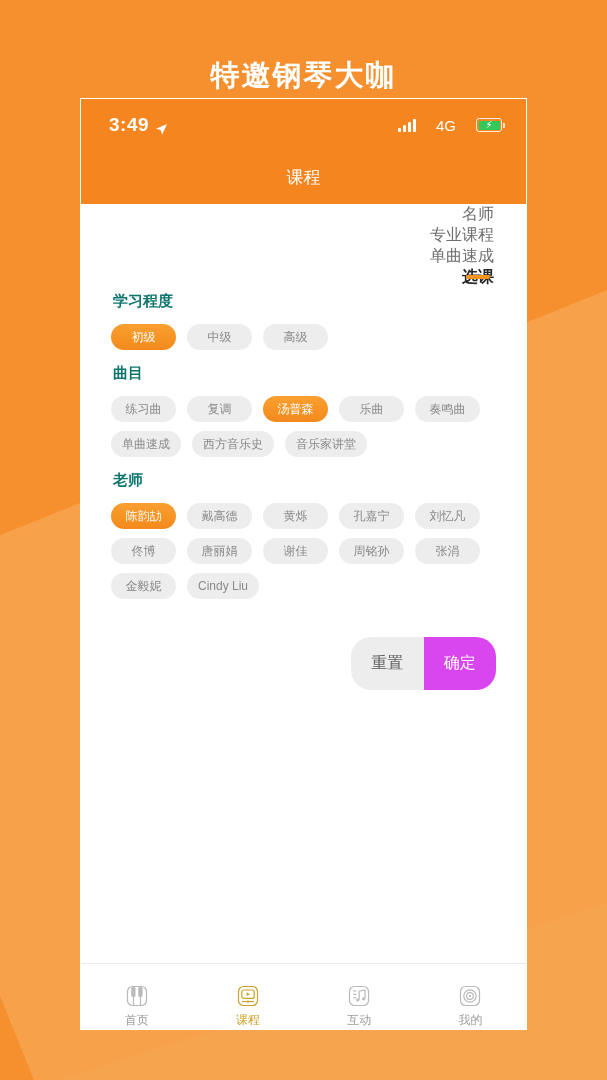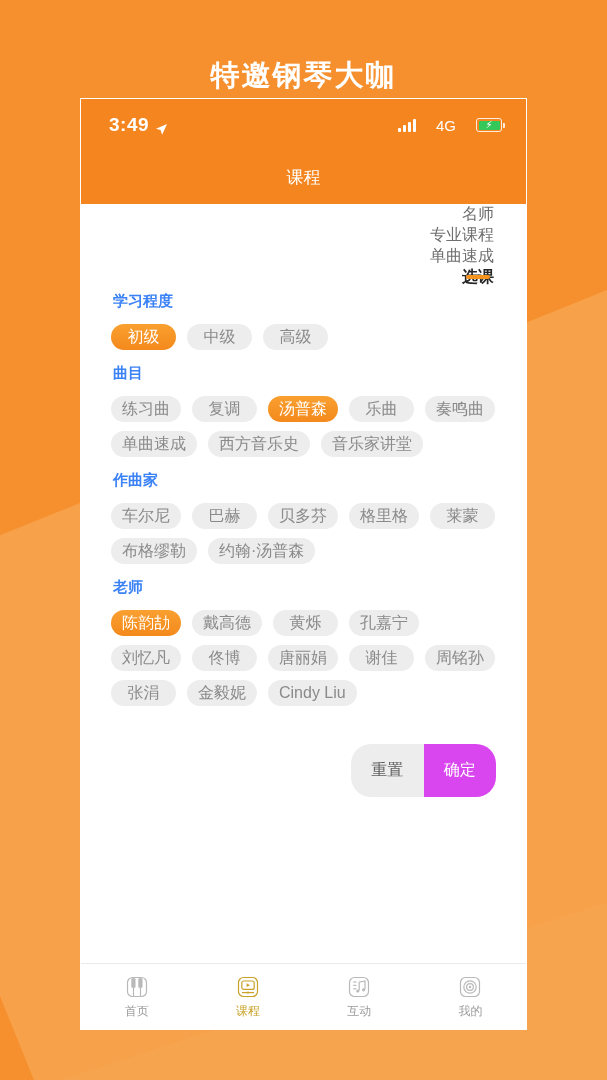--- a/index.html
+++ b/index.html
@@ -137,32 +137,32 @@
   
   .content {
     padding: 12px 30px 0 30px;
     background: #fff;
     height: 697px;
   }
   .section { margin-bottom: 4px; }
   .section-title {
     font-size: 15px;
     font-weight: bold;
-    color: #3b82f6;
+    color: #0f766e;
     margin: 14px 0 13px 2px;
   }
   .chips { display: flex; flex-wrap: wrap; gap: 9px 11px; }
   .chip {
     min-width: 65px;
     height: 26px;
     padding: 0 11px;
     border-radius: 13px;
     background: #EDEDED;
     color: #8A8A8A;
-    font-size: 16px;
+    font-size: 12px;
     display: flex; align-items: center; justify-content: center;
     white-space: nowrap;
   }
   .chip.selected {
     background: #F7941E;
     background: linear-gradient(180deg, #F9A030 0%, #F4891C 100%);
     color: #FFFFFF;
   }
 
   
@@ -191,21 +191,21 @@
     position: absolute;
     bottom: 0; left: 0; right: 0;
     height: 66px;
     background: #FFFFFF;
     border-top: 1px solid #EAEAEA;
     display: flex;
   }
   .tabbar-item {
     flex: 1;
     display: flex; flex-direction: column;
-    align-items: center; justify-content: center;
+    align-items: center; justify-content: flex-end;
     gap: 3px;
     color: #9B9B9B;
     font-size: 12px;
   }
   .tabbar-item.active { color: #C9A227; }
   .tabbar-item .tb-icon { width: 26px; height: 26px; display:block; }
 </style>
 </head>
 <body>
 
@@ -300,46 +300,20 @@
           </div>
         <div class="chip">
             <span>西方音乐史</span>
           </div>
         <div class="chip">
             <span>音乐家讲堂</span>
           </div>
       </div>
     </div>
 
-    <div class="section">
-      <div class="section-title">作曲家</div>
-      <div class="chips">
-        <div class="chip">
-            <span>车尔尼</span>
-          </div>
-        <div class="chip">
-            <span>巴赫</span>
-          </div>
-        <div class="chip">
-            <span>贝多芬</span>
-          </div>
-        <div class="chip">
-            <span>格里格</span>
-          </div>
-        <div class="chip">
-            <span>莱蒙</span>
-          </div>
-        <div class="chip">
-            <span>布格缪勒</span>
-          </div>
-        <div class="chip">
-            <span>约翰·汤普森</span>
-          </div>
-      </div>
-    </div>
 
     <div class="section">
       <div class="section-title">老师</div>
       <div class="chips">
         <div class="chip selected">
             <span>陈韵劼</span>
           </div>
         <div class="chip">
             <span>戴高德</span>
           </div>

